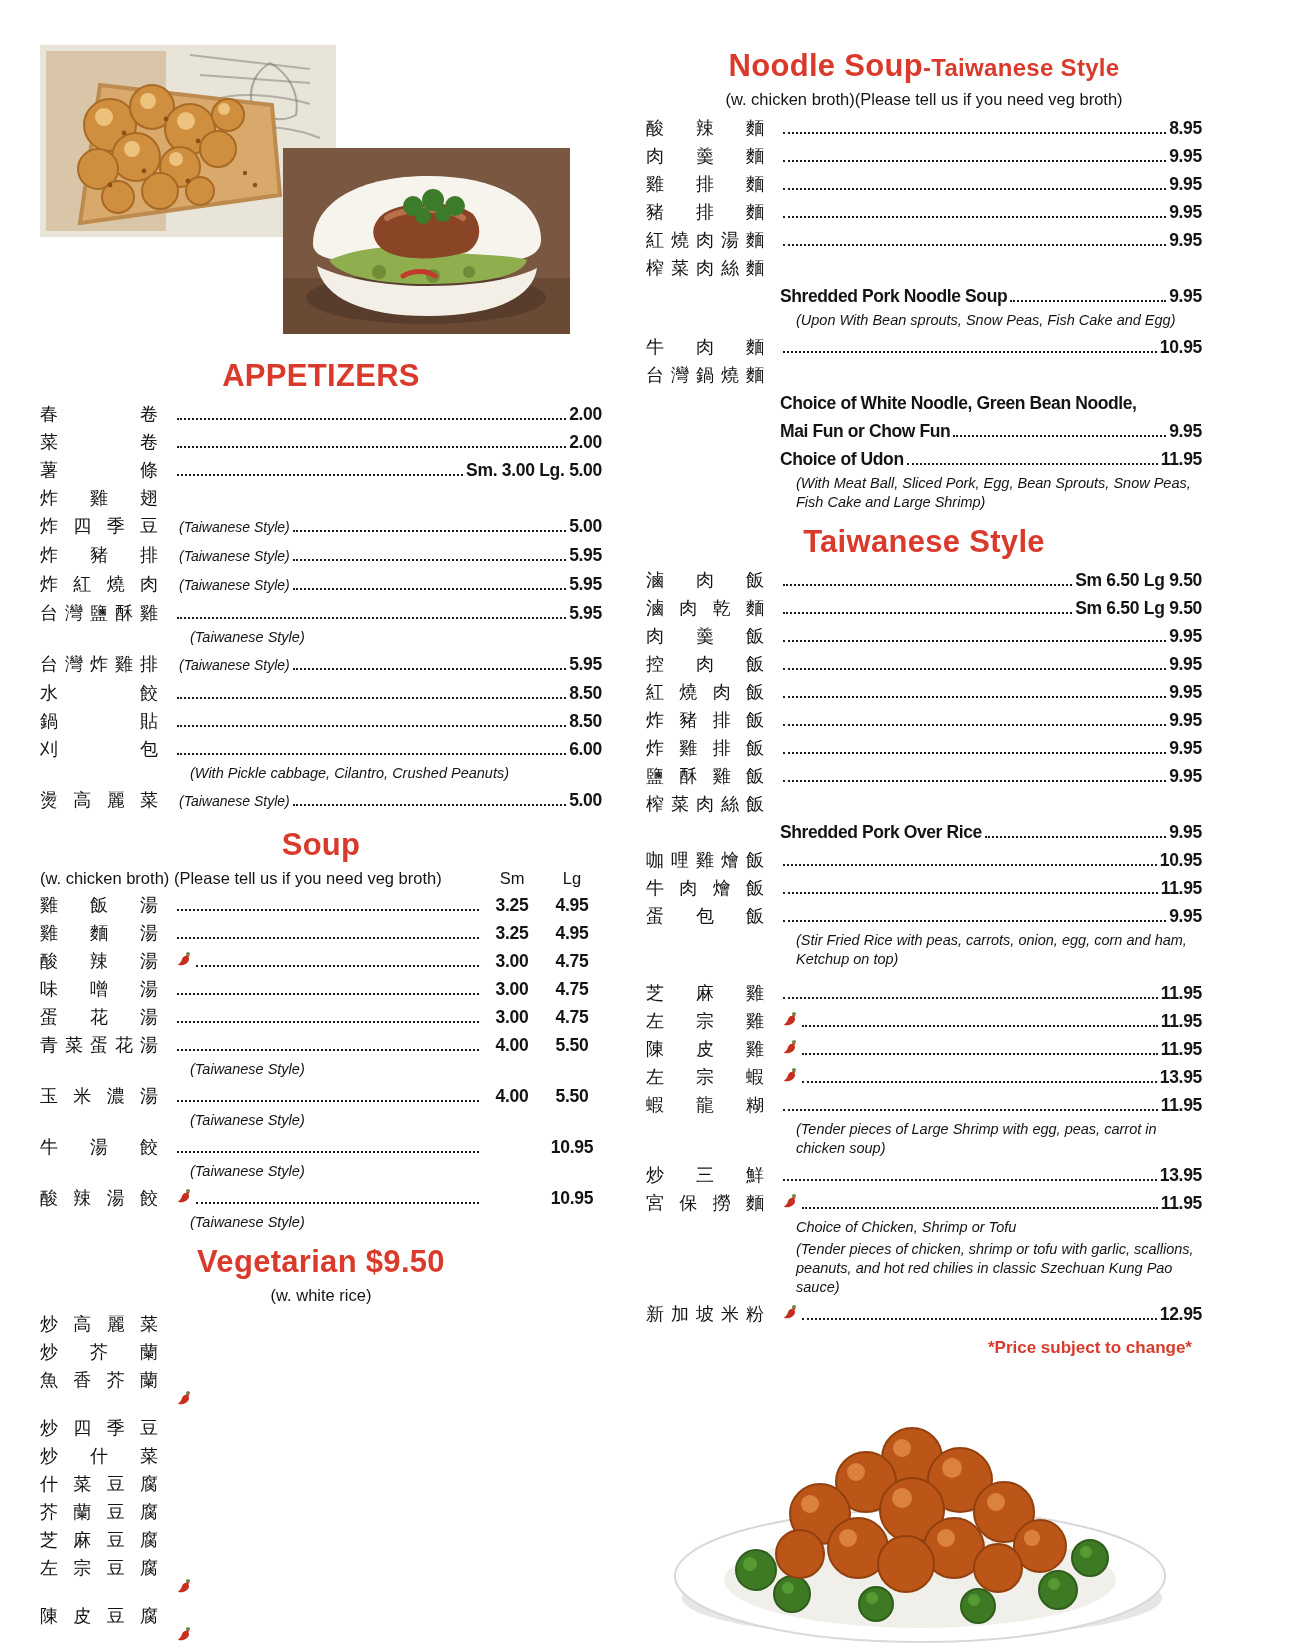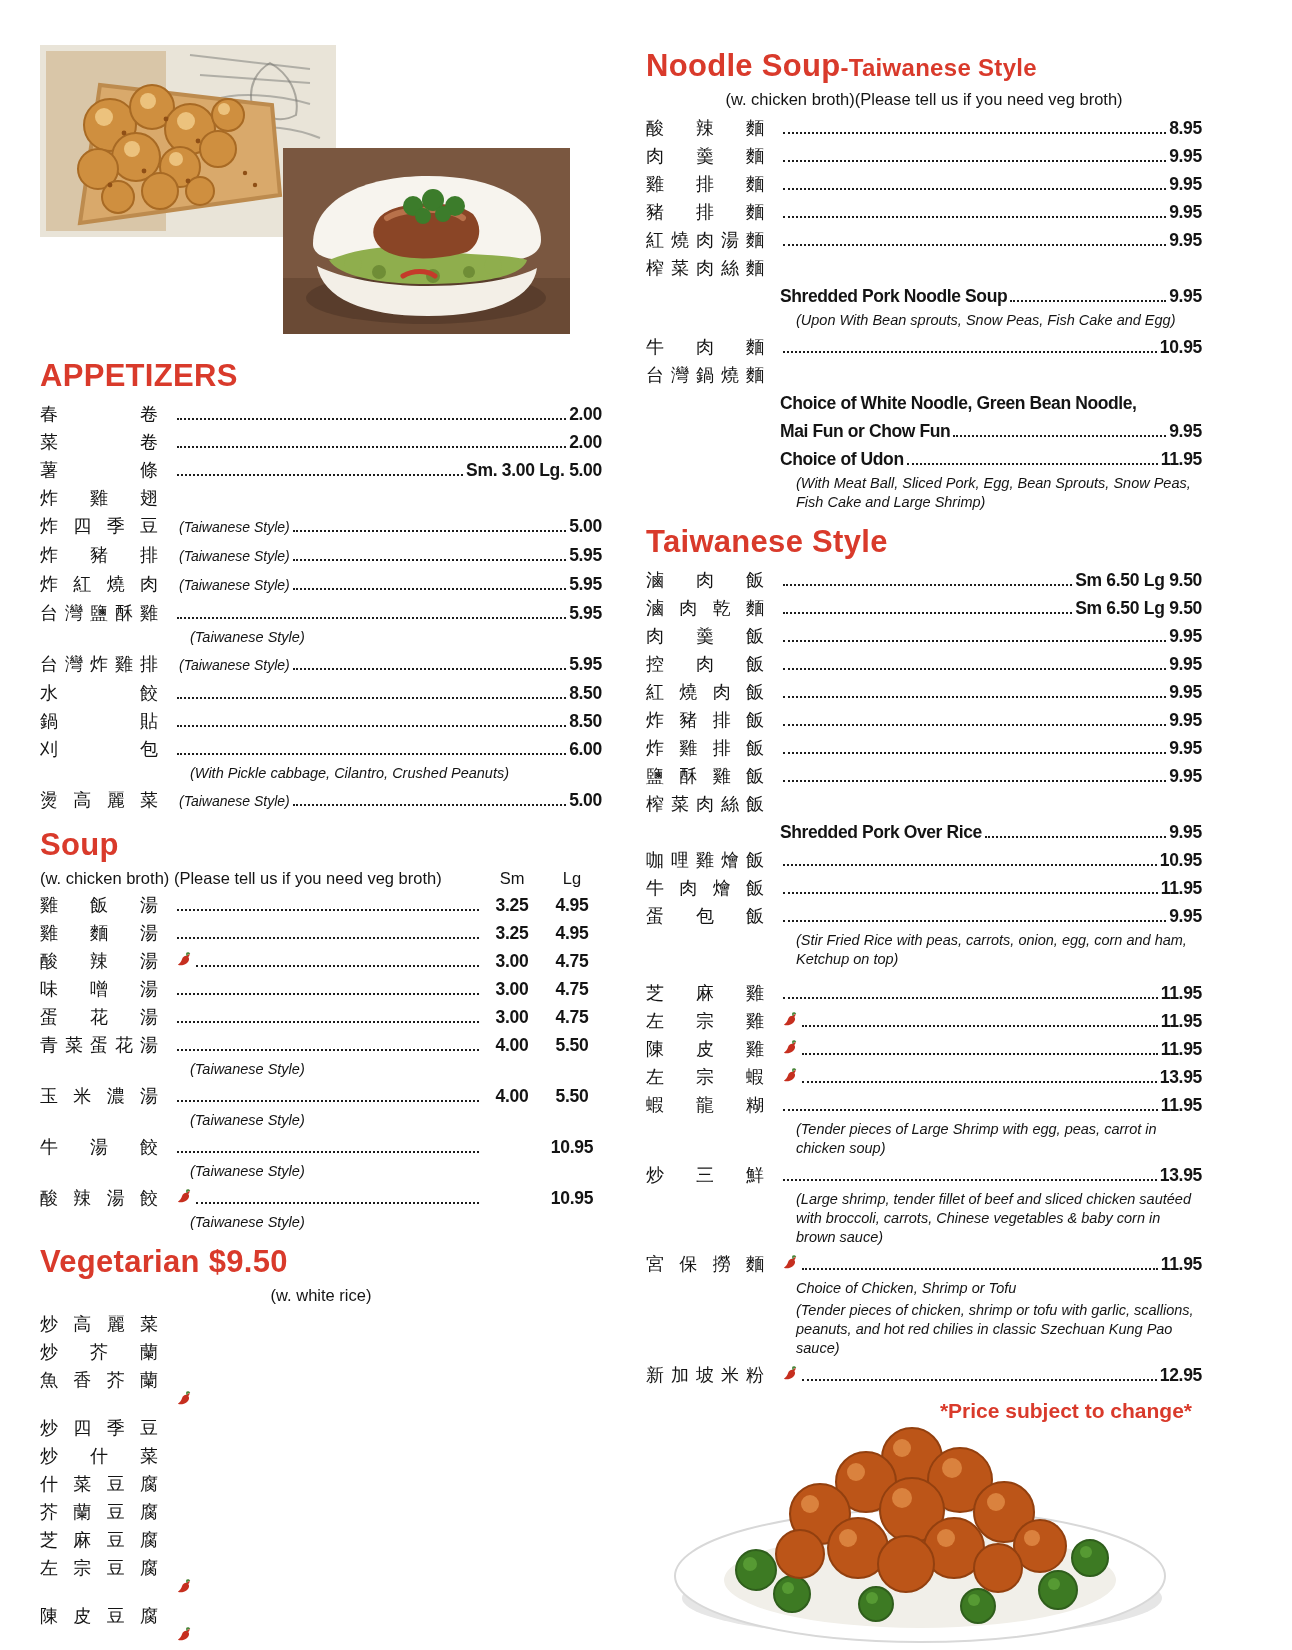--- a/index.html
+++ b/index.html
@@ -3,37 +3,37 @@
 <meta charset="utf-8">
 <style>
   :root{ --red:#d93a2b; --ink:#141414; }
   html,body{margin:0;padding:0;}
   body{ width:1292px; height:1650px; background:#ffffff; font-family:"Liberation Sans",sans-serif; color:var(--ink); position:relative; overflow:hidden;}
   .col{ position:absolute; }
   #col-left{ left:40px; top:346px; width:562px; }
   #col-right{ left:646px; top:36px; width:556px; }
   .photo{ position:absolute; }
   .sec{ margin-bottom:10px; }
-  .sec-title{ text-align:left; color:var(--red); font-weight:700; font-size:31px; letter-spacing:.3px; margin:12px 0 6px 0; font-stretch:condensed; }
+  .sec-title{ text-align:center; color:var(--red); font-weight:700; font-size:31px; letter-spacing:.3px; margin:12px 0 6px 0; font-stretch:condensed; }
   .sec-title .suffix{ font-size:24px; }
   .sec-sub{ text-align:center; font-size:16.5px; margin:0 0 5px 0; }
   .hdr-row{ display:flex; align-items:baseline; font-size:16.5px; margin:0 0 3px 0; }
   .hdr-left{ flex:1; }
   .hcell{ width:60px; flex:none; text-align:center; }
   .row{ display:flex; align-items:baseline; font-size:17.5px; line-height:28px; }
   .zh{ width:134px; flex:none; display:flex; justify-content:space-between; box-sizing:border-box; padding-right:16px; font-family:"DejaVu Serif","DejaVu Sans",serif; font-size:18px; }
   .en{ flex:1; display:flex; align-items:baseline; min-width:0; }
   .nm{ white-space:nowrap; font-weight:700; letter-spacing:-.4px; font-stretch:condensed; }
   .inote{ font-style:italic; font-size:14px; margin-left:5px; white-space:nowrap; flex:none; }
   .dots{ flex:1 1 6px; min-width:6px; border-bottom:2.2px dotted #1c1c1c; margin:0 3px 4px 3px; }
   .price{ white-space:nowrap; font-weight:700; letter-spacing:-.3px; font-stretch:condensed; }
   .pcell{ width:60px; flex:none; text-align:center; font-weight:700; letter-spacing:-.3px; white-space:nowrap; }
   .noterow{ font-style:italic; font-size:14.5px; line-height:19px; margin:1px 0 3px 150px; }
   .chili{ flex:none; margin:0 2px; align-self:center; }
-  .price-note{ text-align:right; color:var(--red); font-weight:600; font-size:21px; margin:8px 10px 0 0; }
+  .price-note{ text-align:right; color:var(--red); font-weight:600; font-size:17px; margin:8px 10px 0 0; }
 </style>
 </head>
 <body>
 
 <figure class="photo" style="left:40px; top:45px; width:296px; height:192px; margin:0; z-index:1;">
   <svg width="296" height="192" viewBox="0 0 296 192">
     <rect width="296" height="192" fill="#e9e4d8"></rect>
     <path d="M150 10 l120 14 M160 30 l110 8 M175 55 c20 -8 60 -6 95 4 M200 85 c25 -6 55 -2 80 8" stroke="#8a8a86" stroke-width="2" fill="none" opacity=".6"></path>
     <path d="M230 18 c18 10 30 30 26 52 c-14 8 -34 4 -44 -10 c-4 -18 4 -34 18 -42z" fill="none" stroke="#77756f" stroke-width="2" opacity=".55"></path>
     <rect x="6" y="6" width="120" height="180" fill="#c9a878" opacity=".5"></rect>
@@ -913,21 +913,20 @@
             <span>炒</span>
             <span>三</span>
             <span>鮮</span>
           </div>
           <div class="en">
             <span class="nm"></span>
             <span class="dots"></span>
             <span class="price">13.95</span>
           </div>
         </div>
-        <div class="noterow">(Large shrimp, tender fillet of beef and sliced chicken sautéed with broccoli, carrots, Chinese vegetables &amp; baby corn in brown sauce)</div>
         <div class="row">
           <div class="zh">
             <span>宮</span>
             <span>保</span>
             <span>撈</span>
             <span>麵</span>
           </div>
           <div class="en">
             <span class="nm"></span>
             <span class="chili"><svg width="15" height="15" viewBox="0 0 16 16">

